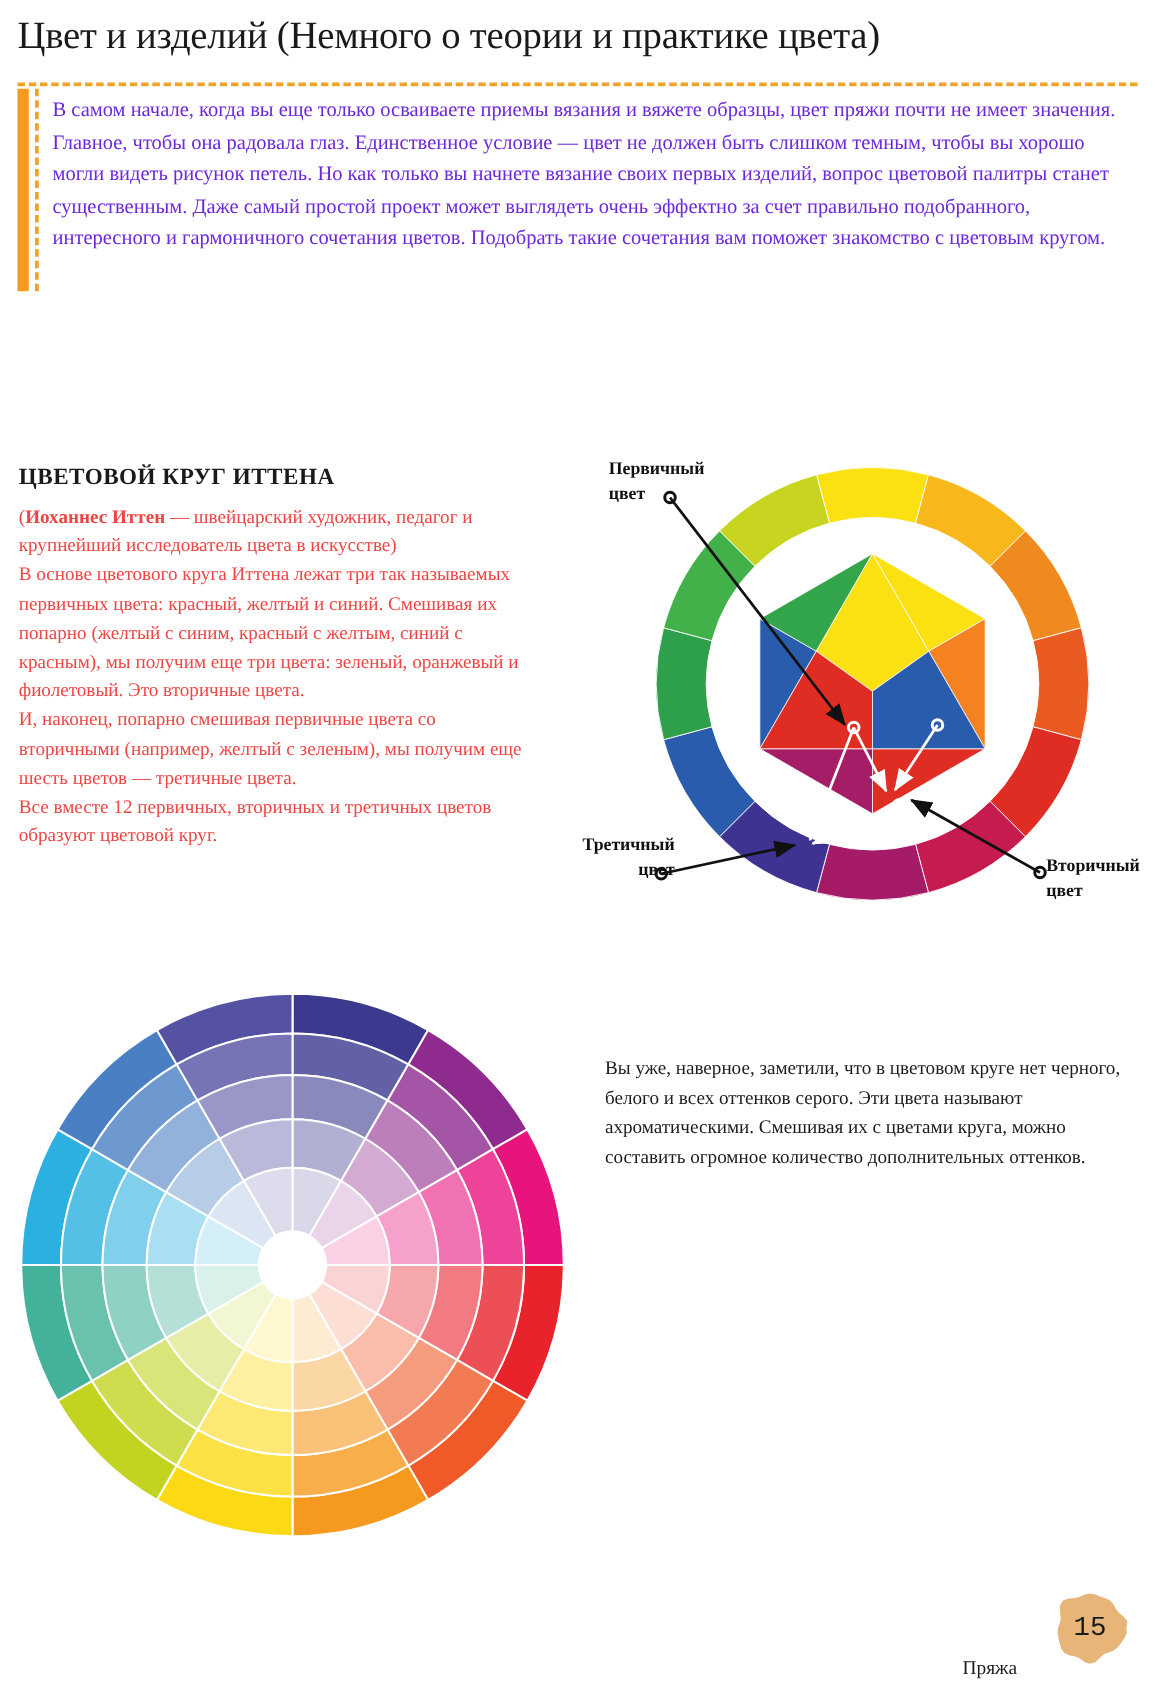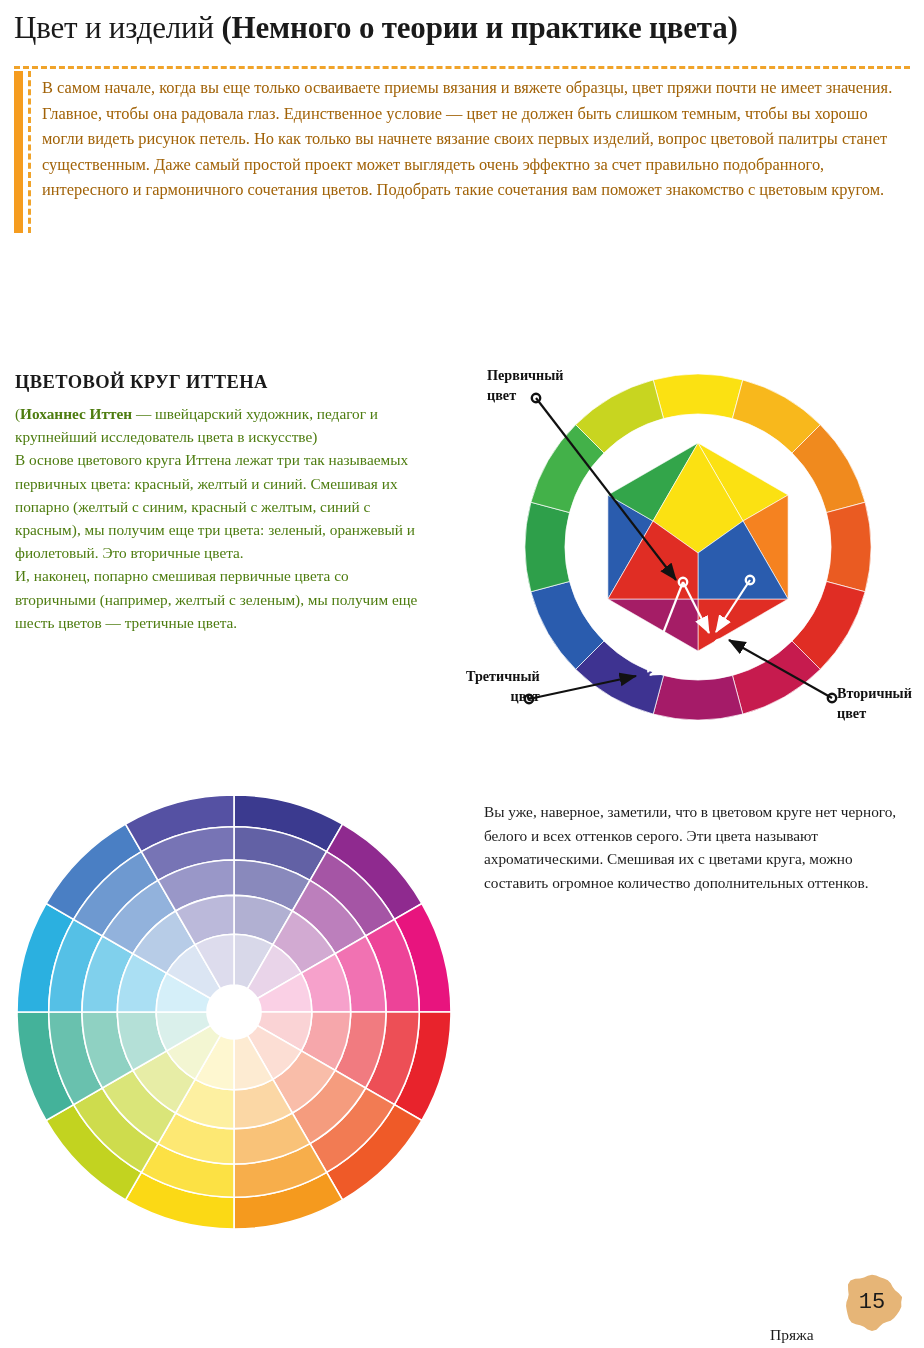--- a/index.html
+++ b/index.html
@@ -22,21 +22,21 @@
     left: 14px;
     top: 8px;
     width: 900px;
     font-family: "Liberation Serif", serif;
     font-size: 31px;
     line-height: 40px;
     letter-spacing: -0.2px;
     white-space: nowrap;
   }
   .page-title .title-main { font-weight: 400; }
-  .page-title .title-sub  { font-weight: 700; text-align: center; }
+  .page-title .title-sub  { font-weight: 400; text-align: center; }
 
   
   .intro-block {
     position: absolute;
     left: 14px;
     top: 66px;
     width: 896px;
   }
   .intro-dash-top {
     position: absolute;
@@ -64,21 +64,21 @@
   }
   .intro-text {
     position: absolute;
     left: 28px;
     top: 9px;
     width: 866px;
     font-family: "Liberation Serif", serif;
     font-size: 16.4px;
     line-height: 25.6px;
     text-align: left;
-    color: #a16207;
+    color: #6d28d9;
   }
 
   
   .itten-heading {
     position: absolute;
     left: 15px;
     top: 372px;
     width: 420px;
     font-family: "Liberation Serif", serif;
     font-weight: bold;
@@ -86,30 +86,30 @@
     letter-spacing: 0.4px;
   }
   .itten-body {
     position: absolute;
     left: 15px;
     top: 402px;
     width: 412px;
     font-family: "Liberation Serif", serif;
     font-size: 15.3px;
     line-height: 23.2px;
-    color: #4d7c0f;
+    color: #ef4444;
   }
   .itten-body p { margin: 0; }
   .itten-body b { font-weight: bold; }
 
   
   .achromatic-text {
     position: absolute;
     left: 484px;
-    top: 800px;
+    top: 843px;
     width: 432px;
     font-family: "Liberation Serif", serif;
     font-size: 15.3px;
     line-height: 23.6px;
     color: #1c1c1c;
   }
 
   
   .itten-figure {
     position: absolute;
@@ -184,20 +184,21 @@
   <div class="intro-bar-solid"></div>
   <div class="intro-bar-dashed"></div>
   <div class="intro-text">В самом начале, когда вы еще только осваиваете приемы вязания и вяжете образцы, цвет пряжи почти не имеет значения. Главное, чтобы она радовала глаз. Единственное условие — цвет не должен быть слишком темным, чтобы вы хорошо могли видеть рисунок петель. Но как только вы начнете вязание своих первых изделий, вопрос цветовой палитры станет существенным. Даже самый простой проект может выглядеть очень эффектно за счет правильно подобранного, интересного и гармоничного сочетания цветов. Подобрать такие сочетания вам поможет знакомство с цветовым кругом.</div>
 </div>
 
 <div class="itten-heading">ЦВЕТОВОЙ КРУГ ИТТЕНА</div>
 <div class="itten-body">
   <p><span>(</span><b>Иоханнес Иттен</b><span> — швейцарский художник, педагог и крупнейший исследователь цвета в искусстве)</span></p>
   <p>В основе цветового круга Иттена лежат три так называемых первичных цвета: красный, желтый и синий. Смешивая их попарно (желтый с синим, красный с желтым, синий с красным), мы получим еще три цвета: зеленый, оранжевый и фиолетовый. Это вторичные цвета.</p>
   <p>И, наконец, попарно смешивая первичные цвета со вторичными (например, желтый с зеленым), мы получим еще шесть цветов — третичные цвета.</p>
+  <p>Все вместе 12 первичных, вторичных и третичных цветов образуют цветовой круг.</p>
 </div>
 
 <div class="itten-figure">
   <svg width="487" height="400" viewBox="0 0 487 400">
     <g id="itten-outer-ring">
         <path d="M 199.2243051972639 24.894832051991187 A 173 173 0 0 1 288.7756948027361 24.894832051991187 L 278.42293299863525 63.53186510355391 A 133 133 0 0 0 209.57706700136472 63.53186510355391 Z" fill="#fbe112" stroke="#ffffff" stroke-width="0.7"></path>
         <path d="M 288.7756948027361 24.894832051991187 A 173 173 0 0 1 366.32947314527274 69.67052685472729 L 338.04520189781084 97.95479810218919 A 133 133 0 0 0 278.42293299863525 63.53186510355391 Z" fill="#f8b81c" stroke="#ffffff" stroke-width="0.7"></path>
         <path d="M 366.32947314527274 69.67052685472729 A 173 173 0 0 1 411.1051679480088 147.2243051972639 L 372.4681348964461 157.57706700136475 A 133 133 0 0 0 338.04520189781084 97.95479810218919 Z" fill="#f08a1e" stroke="#ffffff" stroke-width="0.7"></path>
         <path d="M 411.1051679480088 147.2243051972639 A 173 173 0 0 1 411.1051679480088 236.7756948027361 L 372.4681348964461 226.42293299863525 A 133 133 0 0 0 372.4681348964461 157.57706700136475 Z" fill="#ea5b22" stroke="#ffffff" stroke-width="0.7"></path>
         <path d="M 411.1051679480088 236.7756948027361 A 173 173 0 0 1 366.32947314527274 314.3294731452727 L 338.04520189781084 286.0452018978108 A 133 133 0 0 0 372.4681348964461 226.42293299863525 Z" fill="#e02d24" stroke="#ffffff" stroke-width="0.7"></path>

